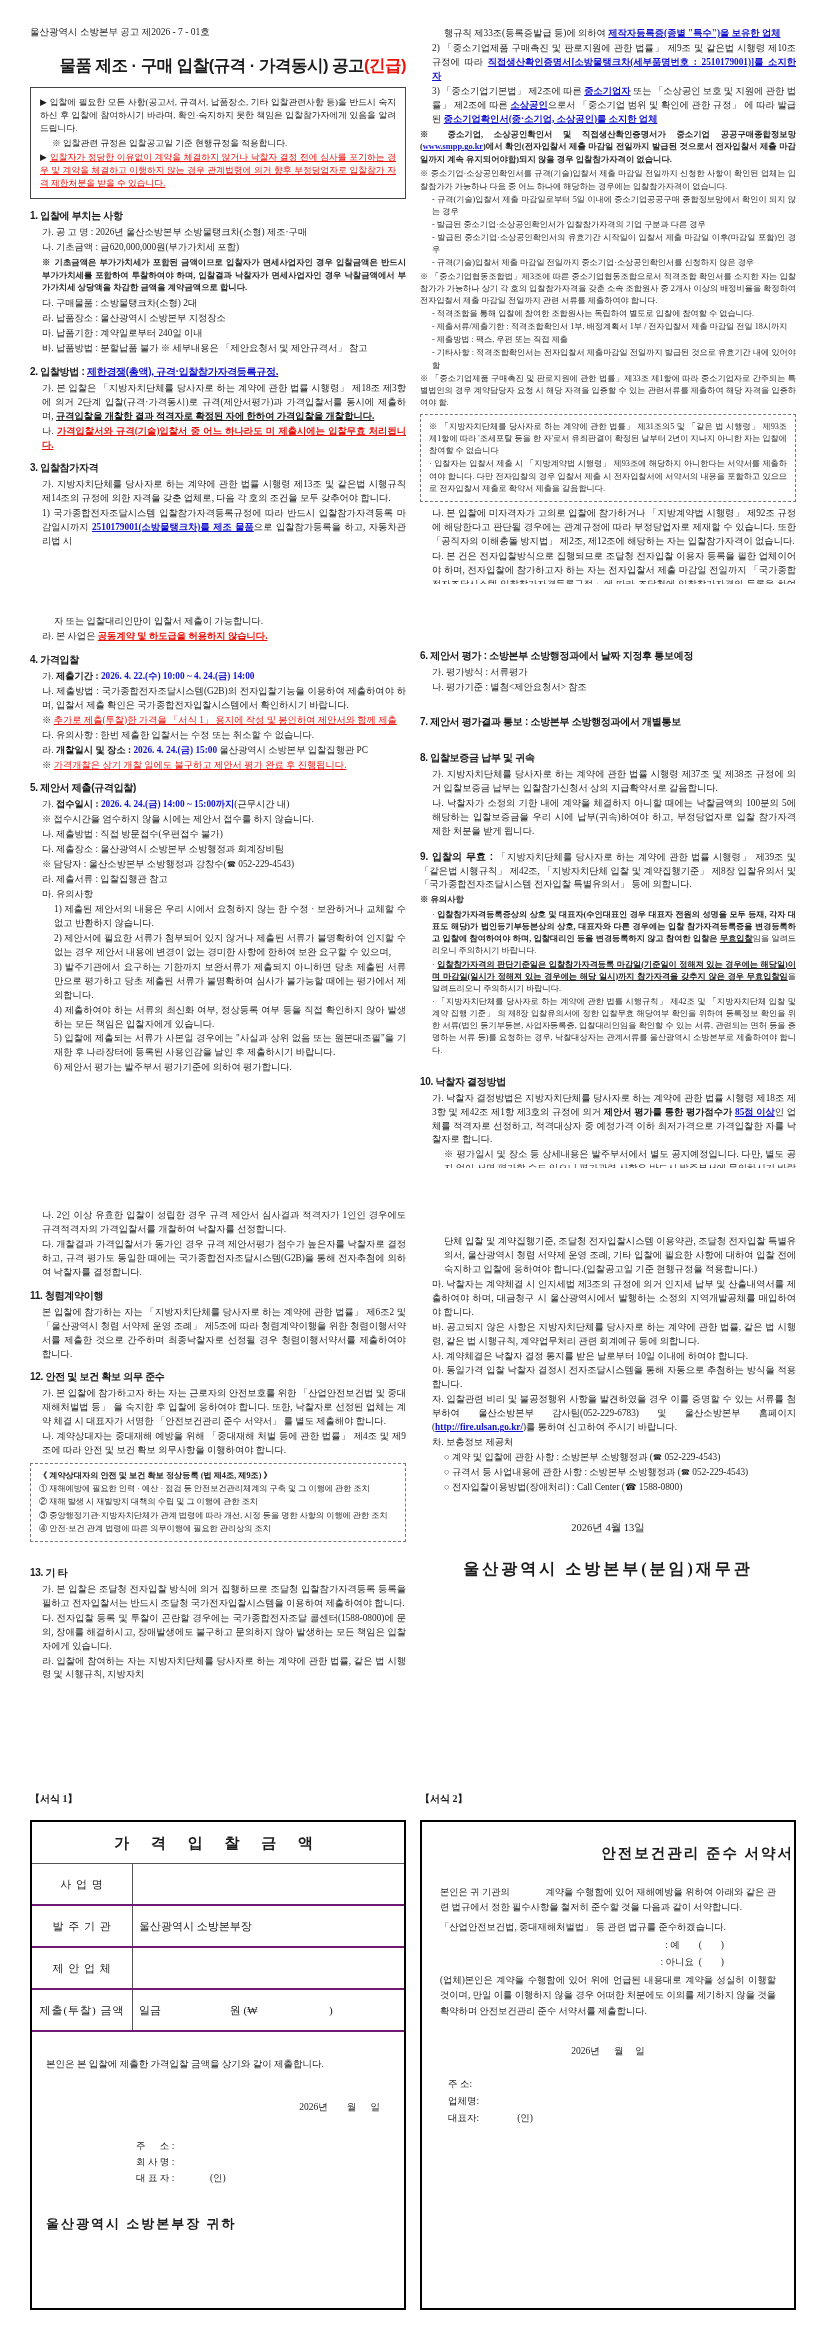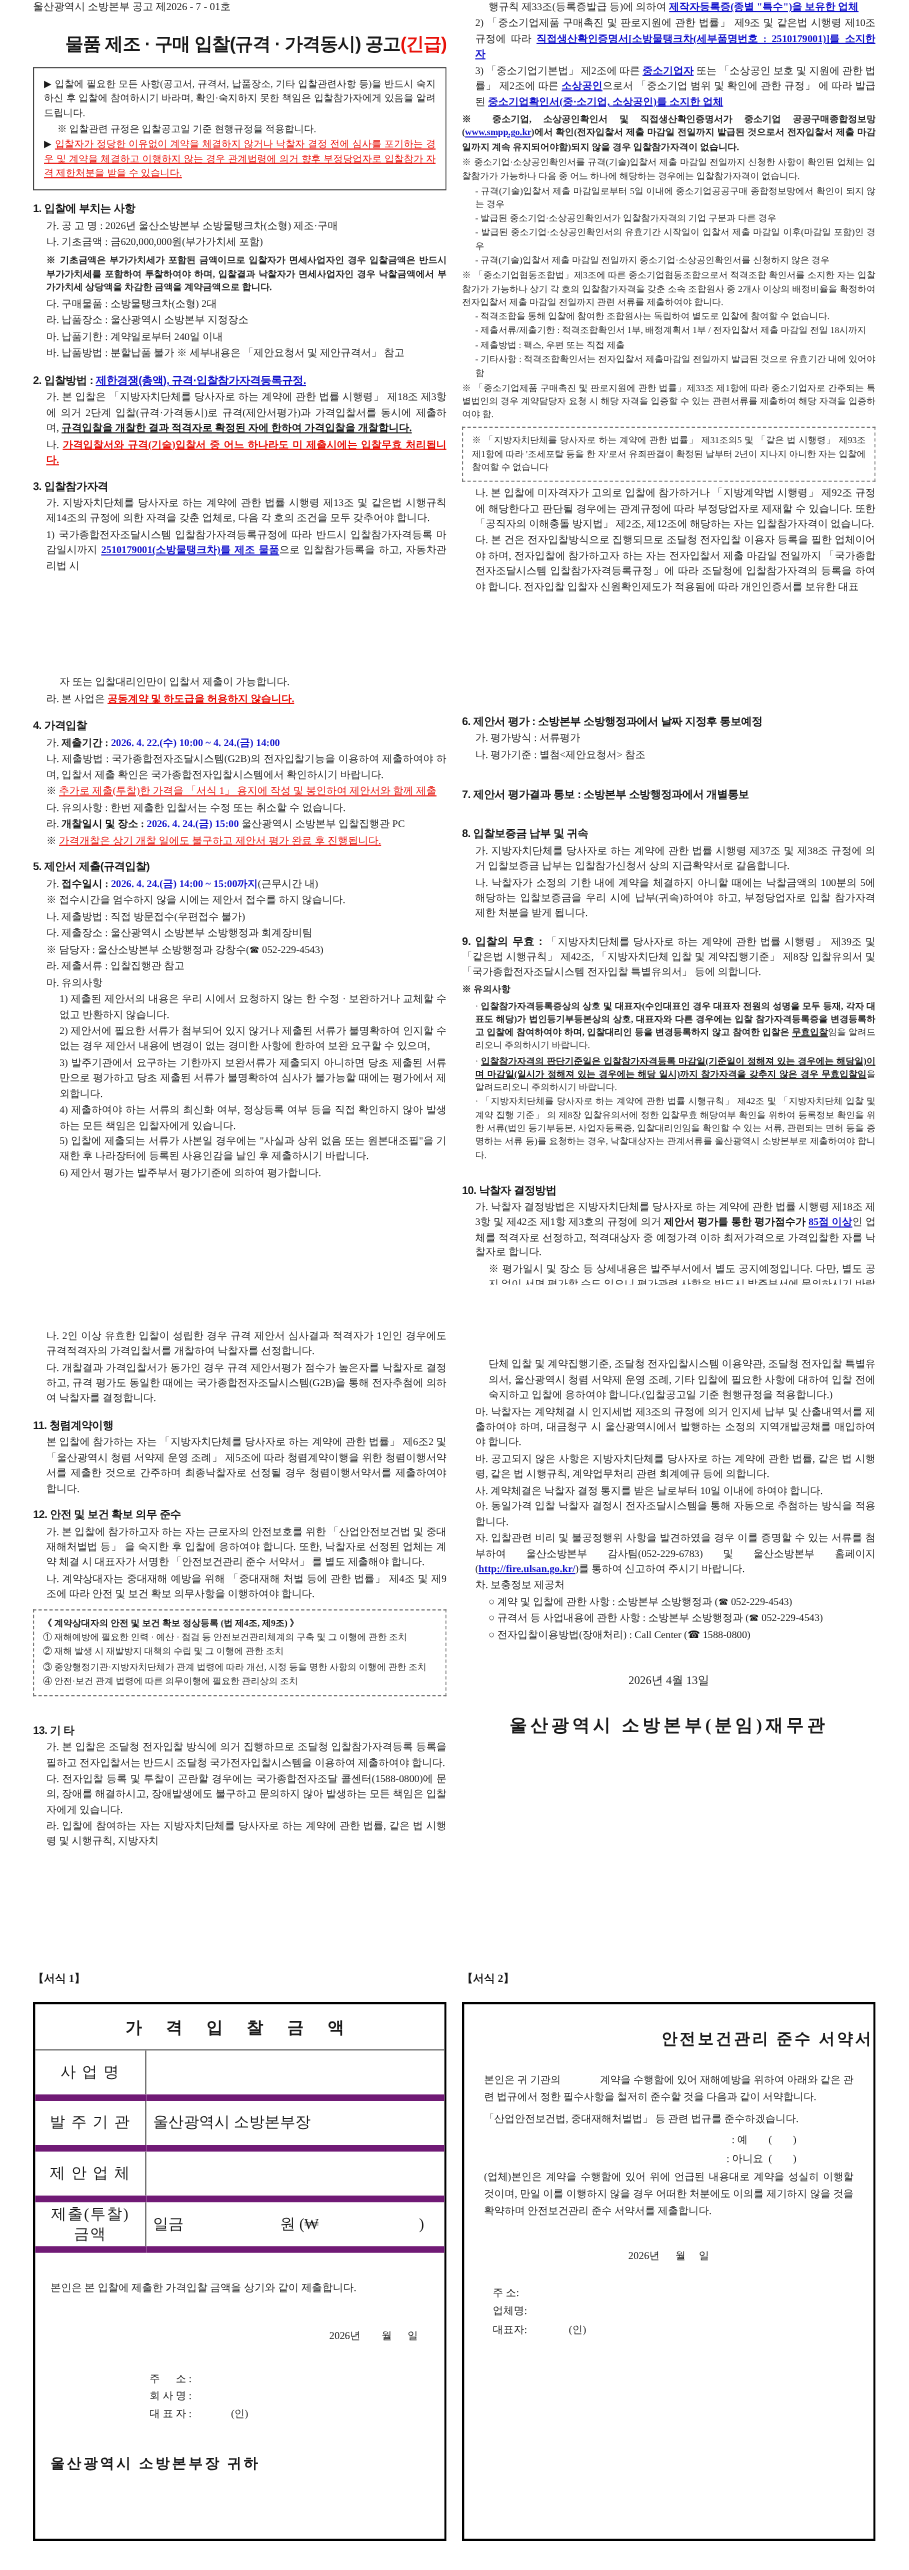--- a/index.html
+++ b/index.html
@@ -1,20 +1,20 @@
 <!DOCTYPE html>
 <html><head>
 <meta charset="utf-8">
 <style>
   html,body{margin:0;padding:0;background:#fff;}
   .doc{position:relative;width:826px;height:2336px;background:#fff;color:#1b1b1b;
        font-family:"Liberation Serif","DejaVu Serif",serif;overflow:hidden;}
   .sheet{display:flex;width:826px;height:584px;box-sizing:border-box;padding:0 30px;gap:14px;}
   .col{width:376px;box-sizing:border-box;overflow:hidden;}
-  #p1,#p2{}
+  #p1,#p2{padding-top:26px;}
   #p3{padding-top:30px;}
   #p4{padding-top:56px;}
   #p5{padding-top:40px;}
   #p6{padding-top:66px;}
   
   .bk-hdr{font-size:9.5px;margin-bottom:16px;}
   .bk-ttl{font-family:"Liberation Sans","DejaVu Sans",sans-serif;font-weight:800;font-size:16.5px;
           text-align:right;margin:2px 0 10px 0;letter-spacing:-0.5px;}
   .bk-box{border:1.5px solid #444;padding:7px 9px;margin:0 0 10px 0;}
   .bk-box .bk-p{font-size:8.8px;}
@@ -40,21 +40,21 @@
   
   .forms-row{padding-top:0;}
   .form-page{width:376px;box-sizing:border-box;padding-top:40px;overflow:hidden;}
   .form-label{font-size:10px;font-weight:bold;margin-bottom:14px;}
   .form-box{border:2px solid #000;height:490px;box-sizing:border-box;padding:0;background:#fff;}
   .form-box p{white-space:pre-wrap;}
   .f1-title{font-size:15px;font-weight:bold;text-align:center;letter-spacing:9px;
             padding:12px 0 10px 0;border-bottom:1px solid #555;}
   .f2-title{font-size:14.5px;font-weight:bold;text-align:right;letter-spacing:2px;padding:22px 0 18px 0;}
   .f1-table{width:100%;border-collapse:collapse;}
-  .f1-table td{border-bottom:6px solid #701a75;font-size:14px;height:36px;padding:2px 6px;}
+  .f1-table td{border-bottom:2px solid #701a75;font-size:11px;height:36px;padding:2px 6px;}
   .f1-table td.lbl{width:88px;text-align:center;border-right:1px solid #555;letter-spacing:1px;}
   .f1-table td.val{white-space:pre-wrap;}
   .f1-pledge{font-size:9.5px;margin:26px 12px 0 14px;}
   .f1-date{font-size:9.5px;text-align:right;margin:30px 24px 0 0;}
   .f1-fields{margin:26px 0 0 104px;}
   .f1-fields p{font-size:9.5px;margin:3px 0;}
   .f1-footer{font-size:13px;font-weight:bold;letter-spacing:2px;margin:30px 0 0 14px;}
   .f2-body{font-size:9.3px;line-height:1.65;margin:4px 18px;text-align:justify;}
   .f2-choice{font-size:9.5px;text-align:right;margin:4px 70px 4px 0;}
   .f2-date{font-size:9.5px;text-align:center;margin-top:26px;}
@@ -100,20 +100,21 @@
         <div class="bk-sn ind1"><span>- 발급된 중소기업·소상공인확인서의 유효기간 시작일이 입찰서 제출 마감일 이후(마감일 포함)인 경우</span></div>
         <div class="bk-sn ind1"><span>- 규격(기술)입찰서 제출 마감일 전일까지 중소기업·소상공인확인서를 신청하지 않은 경우</span></div>
         <div class="bk-sn"><span>※ 「중소기업협동조합법」제3조에 따른 중소기업협동조합으로서 적격조합 확인서를 소지한 자는 입찰참가가 가능하나 상기 각 호의 입찰참가자격을 갖춘 소속 조합원사 중 2개사 이상의 배정비율을 확정하여 전자입찰서 제출 마감일 전일까지 관련 서류를 제출하여야 합니다.</span></div>
         <div class="bk-sn ind1"><span>- 적격조합을 통해 입찰에 참여한 조합원사는 독립하여 별도로 입찰에 참여할 수 없습니다.</span></div>
         <div class="bk-sn ind1"><span>- 제출서류/제출기한 : 적격조합확인서 1부, 배정계획서 1부 / 전자입찰서 제출 마감일 전일 18시까지</span></div>
         <div class="bk-sn ind1"><span>- 제출방법 : 팩스, 우편 또는 직접 제출</span></div>
         <div class="bk-sn ind1"><span>- 기타사항 : 적격조합확인서는 전자입찰서 제출마감일 전일까지 발급된 것으로 유효기간 내에 있어야 함</span></div>
         <div class="bk-sn"><span>※ 「중소기업제품 구매촉진 및 판로지원에 관한 법률」제33조 제1항에 따라 중소기업자로 간주되는 특별법인의 경우 계약담당자 요청 시 해당 자격을 입증할 수 있는 관련서류를 제출하여 해당 자격을 입증하여야 함.</span></div>
         <div class="bk-dash">
           <div class="bk-sn"><span>※ 「지방자치단체를 당사자로 하는 계약에 관한 법률」 제31조의5 및 「같은 법 시행령」 제93조 제1항에 따라 '조세포탈 등을 한 자'로서 유죄판결이 확정된 날부터 2년이 지나지 아니한 자는 입찰에 참여할 수 없습니다</span></div>
+          <div class="bk-sn"><span>· 입찰자는 입찰서 제출 시 「지방계약법 시행령」 제93조에 해당하지 아니한다는 서약서를 제출하여야 합니다. 다만 전자입찰의 경우 입찰서 제출 시 전자입찰서에 서약서의 내용을 포함하고 있으므로 전자입찰서 제출로 확약서 제출을 갈음합니다.</span></div>
         </div>
         <div class="bk-p ind1"><span>나. 본 입찰에 미자격자가 고의로 입찰에 참가하거나 「지방계약법 시행령」 제92조 규정에 해당한다고 판단될 경우에는 관계규정에 따라 부정당업자로 제재할 수 있습니다. 또한 「공직자의 이해충돌 방지법」 제2조, 제12조에 해당하는 자는 입찰참가자격이 없습니다.</span></div>
         <div class="bk-p ind1"><span>다. 본 건은 전자입찰방식으로 집행되므로 조달청 전자입찰 이용자 등록을 필한 업체이어야 하며, 전자입찰에 참가하고자 하는 자는 전자입찰서 제출 마감일 전일까지 「국가종합전자조달시스템 입찰참가자격등록규정」에 따라 조달청에 입찰참가자격의 등록을 하여야 합니다. 전자입찰 입찰자 신원확인제도가 적용됨에 따라 개인인증서를 보유한 대표</span></div>
       </div>
   </div>
   <div class="sheet">
     <div class="col" id="p3">
         <div class="bk-p ind2"><span>자 또는 입찰대리인만이 입찰서 제출이 가능합니다.</span></div>
         <div class="bk-p ind1"><span>라. 본 사업은 </span><span class="rbu">공동계약 및 하도급을 허용하지 않습니다.</span></div>
         <div class="bk-sec"><span>4. 가격입찰</span></div>

